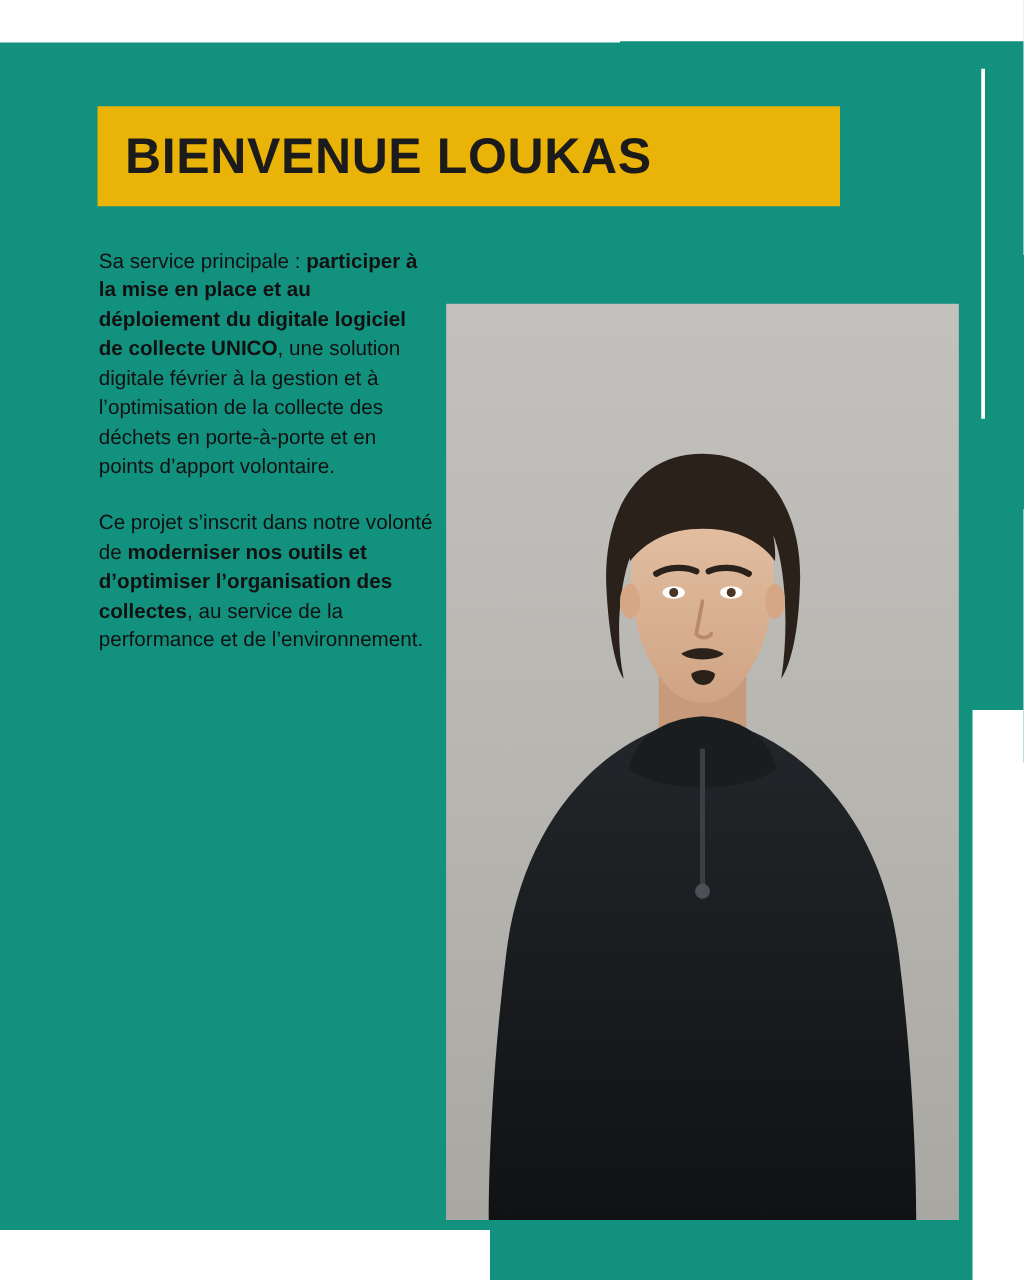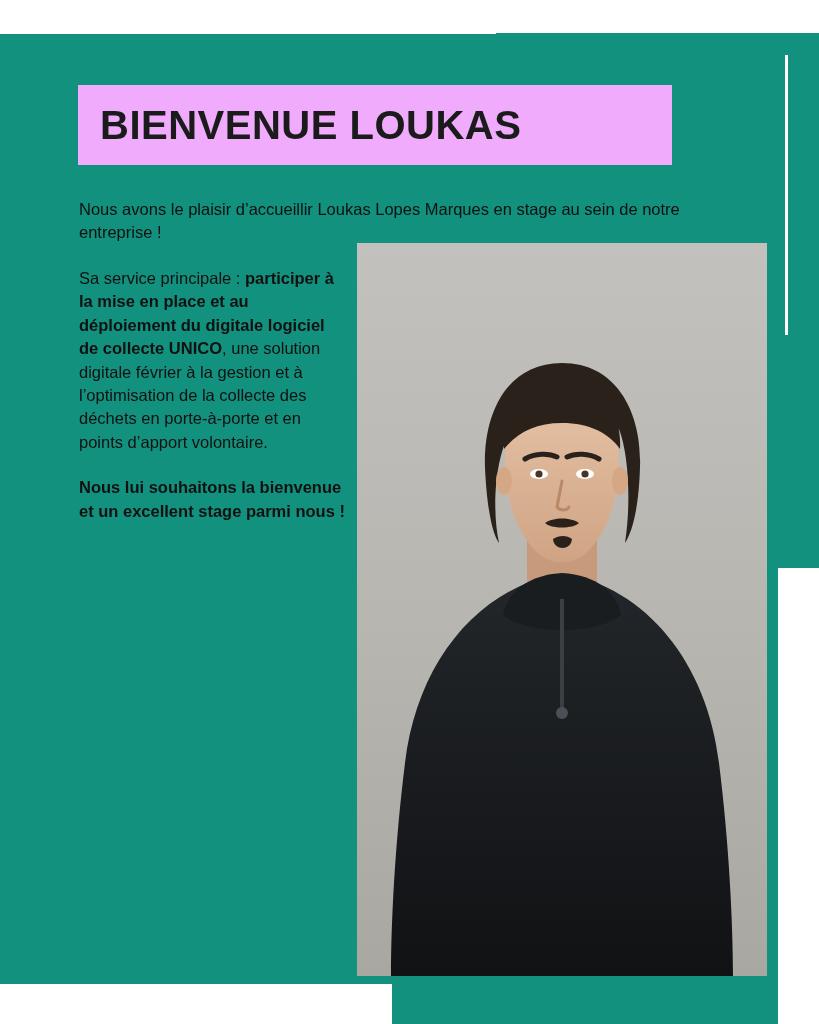--- a/index.html
+++ b/index.html
@@ -69,21 +69,21 @@
     background: #ffffff;
   }
 
   
   .title-bar {
     position: absolute;
     left: 78px;
     top: 85px;
     width: 594px;
     height: 80px;
-    background: #f0abfc;
+    background: #eab308;
     display: flex;
     align-items: center;
   }
   .title-text {
     font-size: 40px;
     font-weight: bold;
     letter-spacing: 0.5px;
     color: #1b1b1b;
     padding-left: 22px;
     line-height: 1;
@@ -138,24 +138,23 @@
   <div class="notch-top-left"></div>
   <div class="notch-bottom-left"></div>
   <div class="notch-right-bottom"></div>
   <div class="rule-right"></div>
 
   <div class="title-bar">
     <div class="title-text">BIENVENUE LOUKAS</div>
   </div>
 
   <div class="text-col">
-    <div class="intro">Nous avons le plaisir d’accueillir Loukas Lopes Marques en stage au sein de notre entreprise !</div>
     <div id="paras">
         <div class="para"><span>Sa service principale : </span><b>participer à la mise en place et au déploiement du digitale logiciel de collecte UNICO</b><span>, une solution digitale février à la gestion et à l’optimisation de la collecte des déchets en porte-à-porte et en points d’apport volontaire.</span></div>
-        <div class="para last"><b>Nous lui souhaitons la bienvenue et un excellent stage parmi nous !</b></div>
+        <div class="para"><span>Ce projet s’inscrit dans notre volonté de </span><b>moderniser nos outils et d’optimiser l’organisation des collectes</b><span>, au service de la performance et de l’environnement.</span></div>
       </div>
   </div>
 
   <div class="photo">
     <svg width="410" height="733" viewBox="0 0 410 733">
       <defs>
         <linearGradient id="bgGrad" x1="0" y1="0" x2="0" y2="1">
           <stop offset="0%" stop-color="#c3c1bd"></stop>
           <stop offset="55%" stop-color="#b7b5b0"></stop>
           <stop offset="100%" stop-color="#a9a7a2"></stop>

